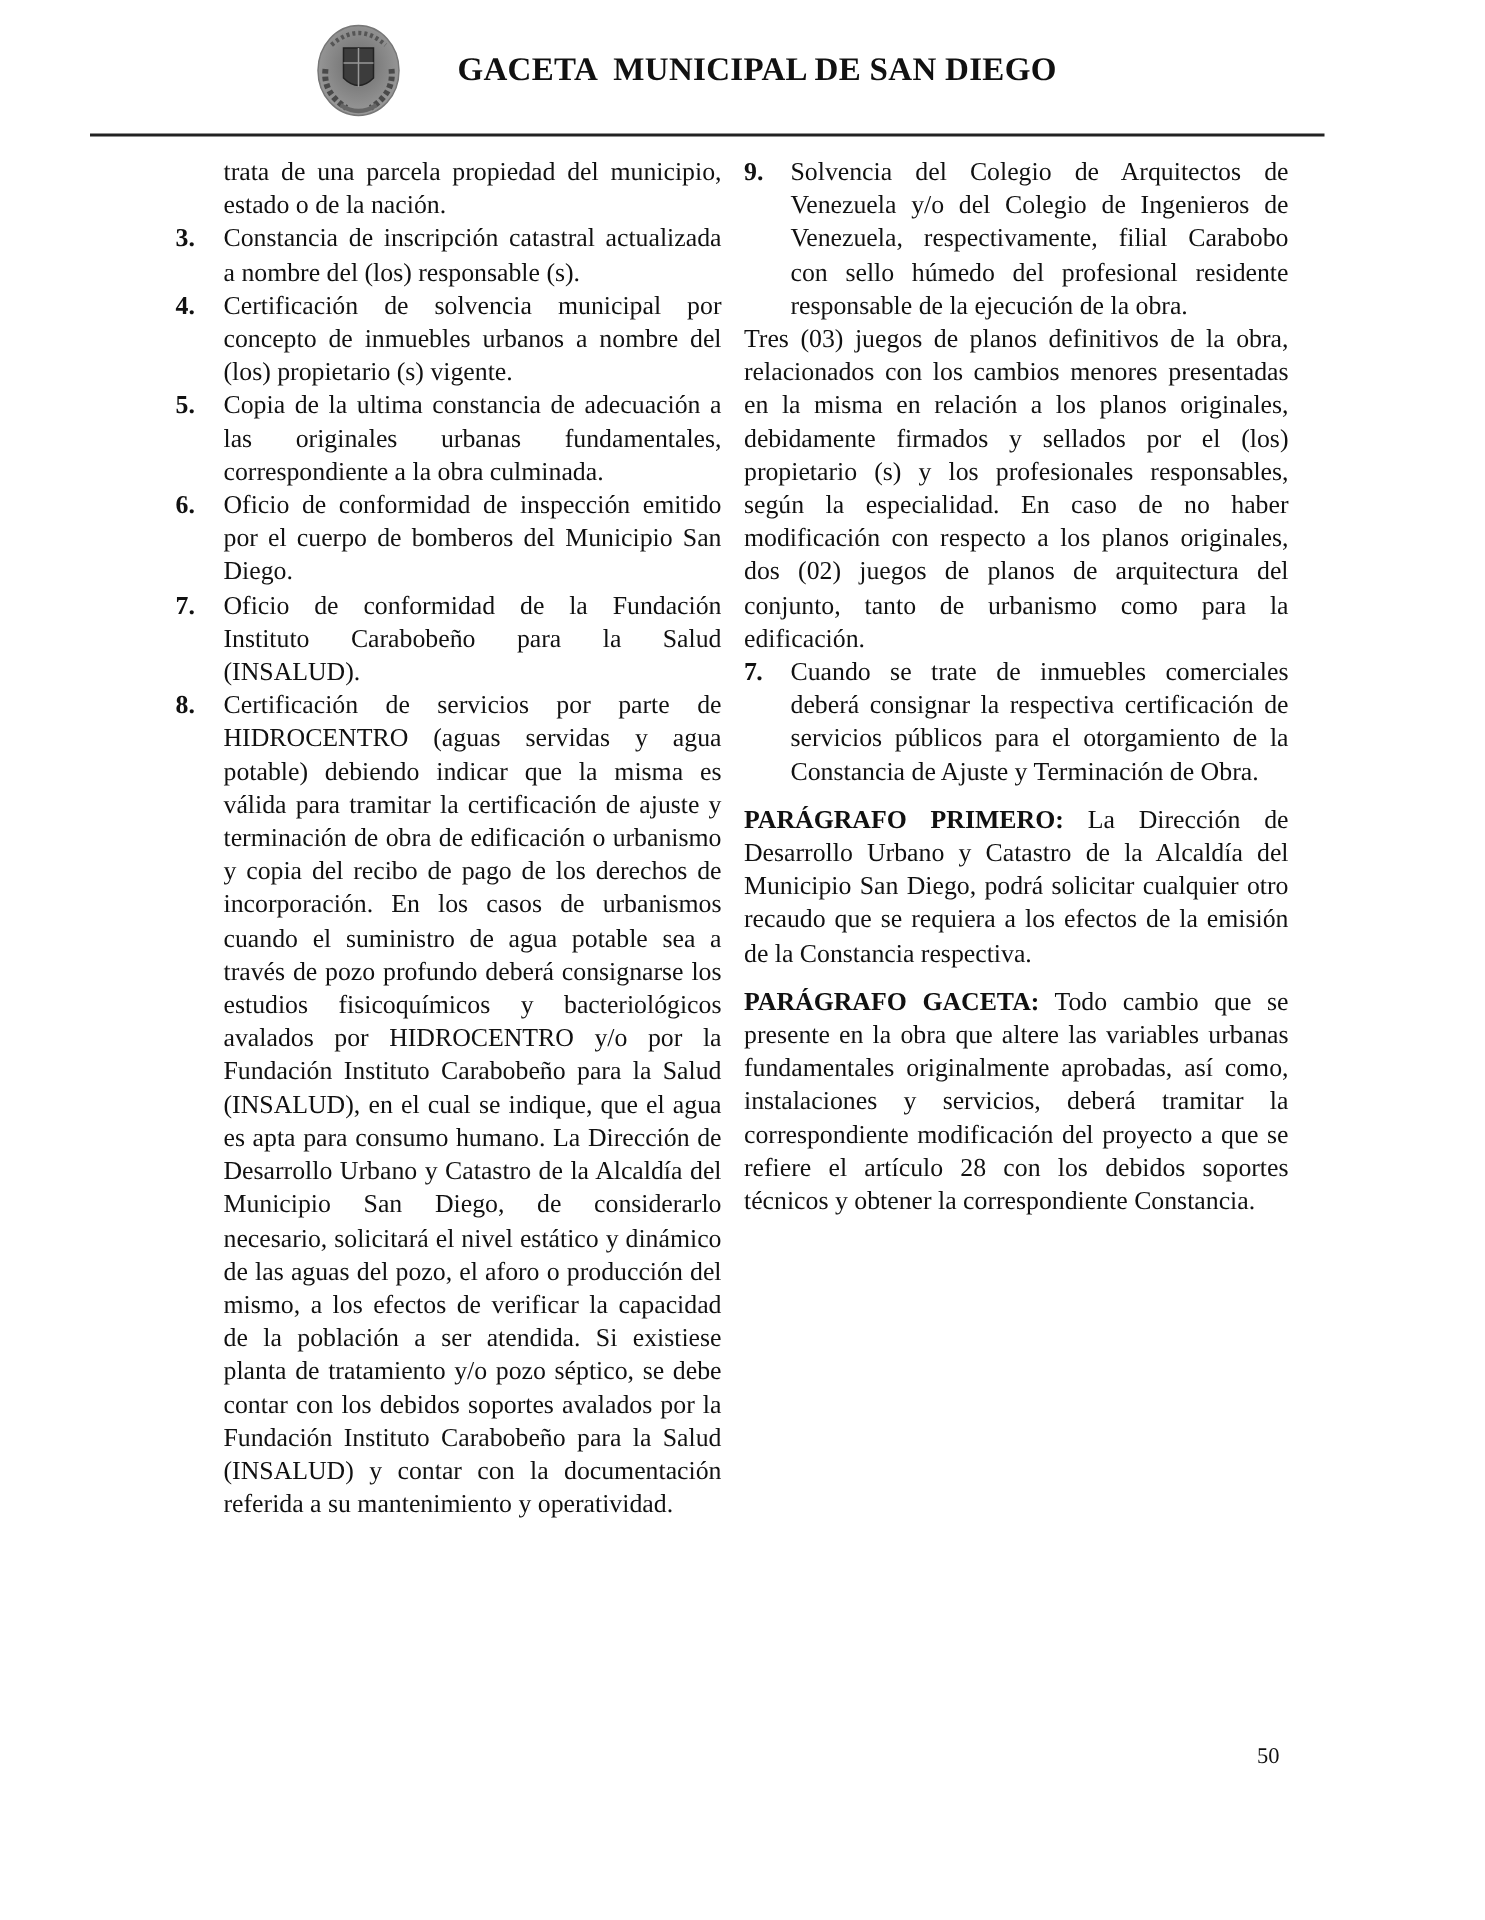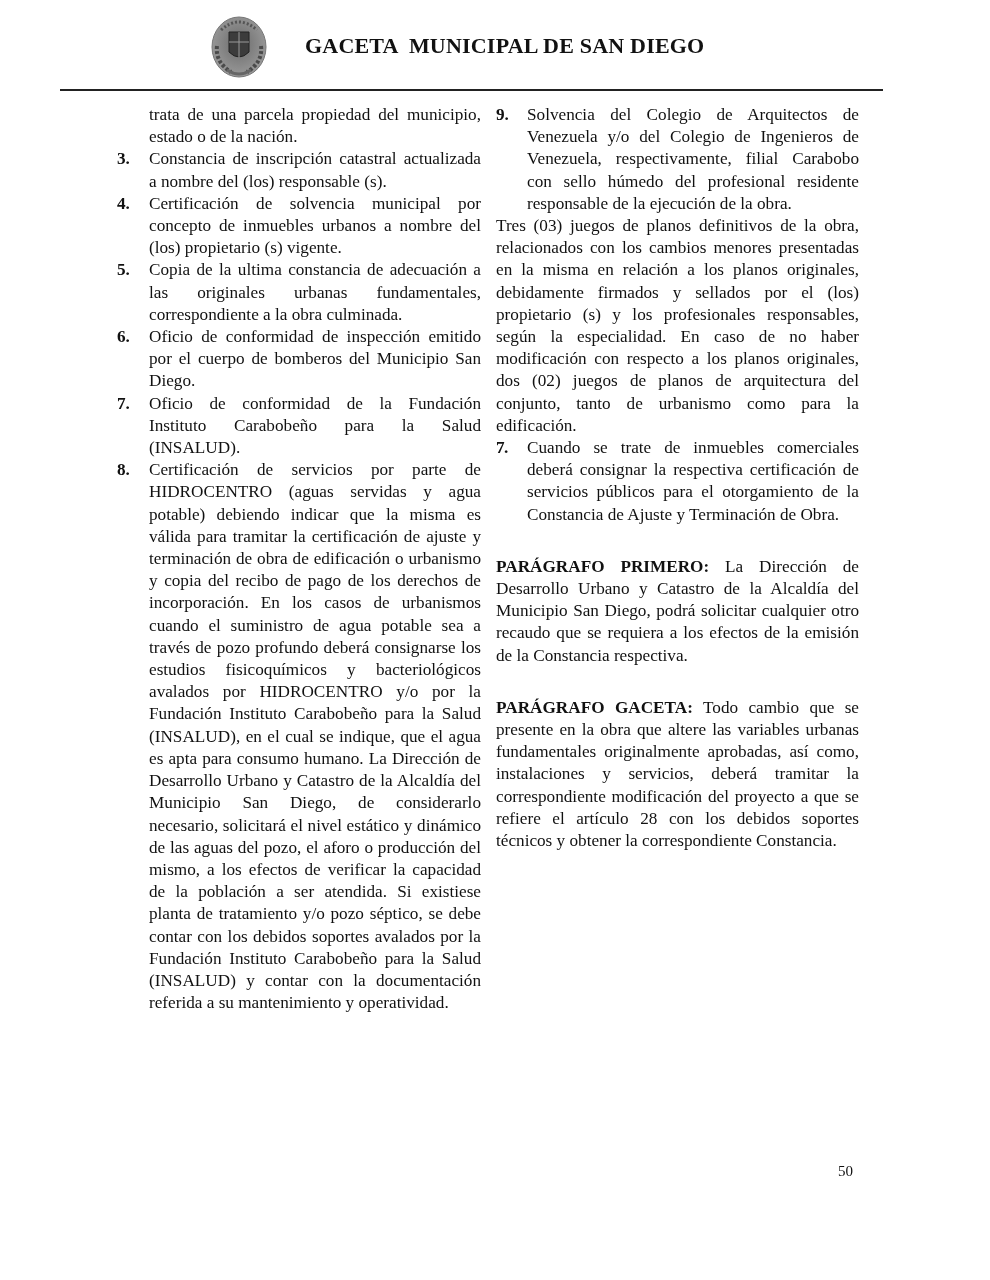--- a/index.html
+++ b/index.html
@@ -13,21 +13,21 @@
   .col { position: absolute; top: 104px; font-size: 17.2px; line-height: 22.2px; text-align: justify; }
   .col-left { left: 117px; width: 364px; }
   .col-right { left: 496px; width: 363px; }
   .item { display: flex; }
   .num { font-weight: bold; flex: 0 0 auto; }
   .col-left .num { width: 32px; }
   .col-right .num { width: 31px; }
   .col-right .num.two { width: 31px; letter-spacing: -0.5px; }
   .txt { flex: 1; text-align: justify; }
   .cont { padding-left: 32px; }
-  .para { margin-top: 30px; text-align: justify; }
+  .para { margin-top: 10px; text-align: justify; }
   .para b { font-weight: bold; }
   .pagenum { position: absolute; left: 838px; top: 1163px; font-size: 15px; }
 </style>
 </head>
 <body>
 
 <div class="header">
   <svg class="seal" viewBox="0 0 56 62">
     <defs>
       <radialGradient id="g1" cx="50%" cy="45%" r="55%">

